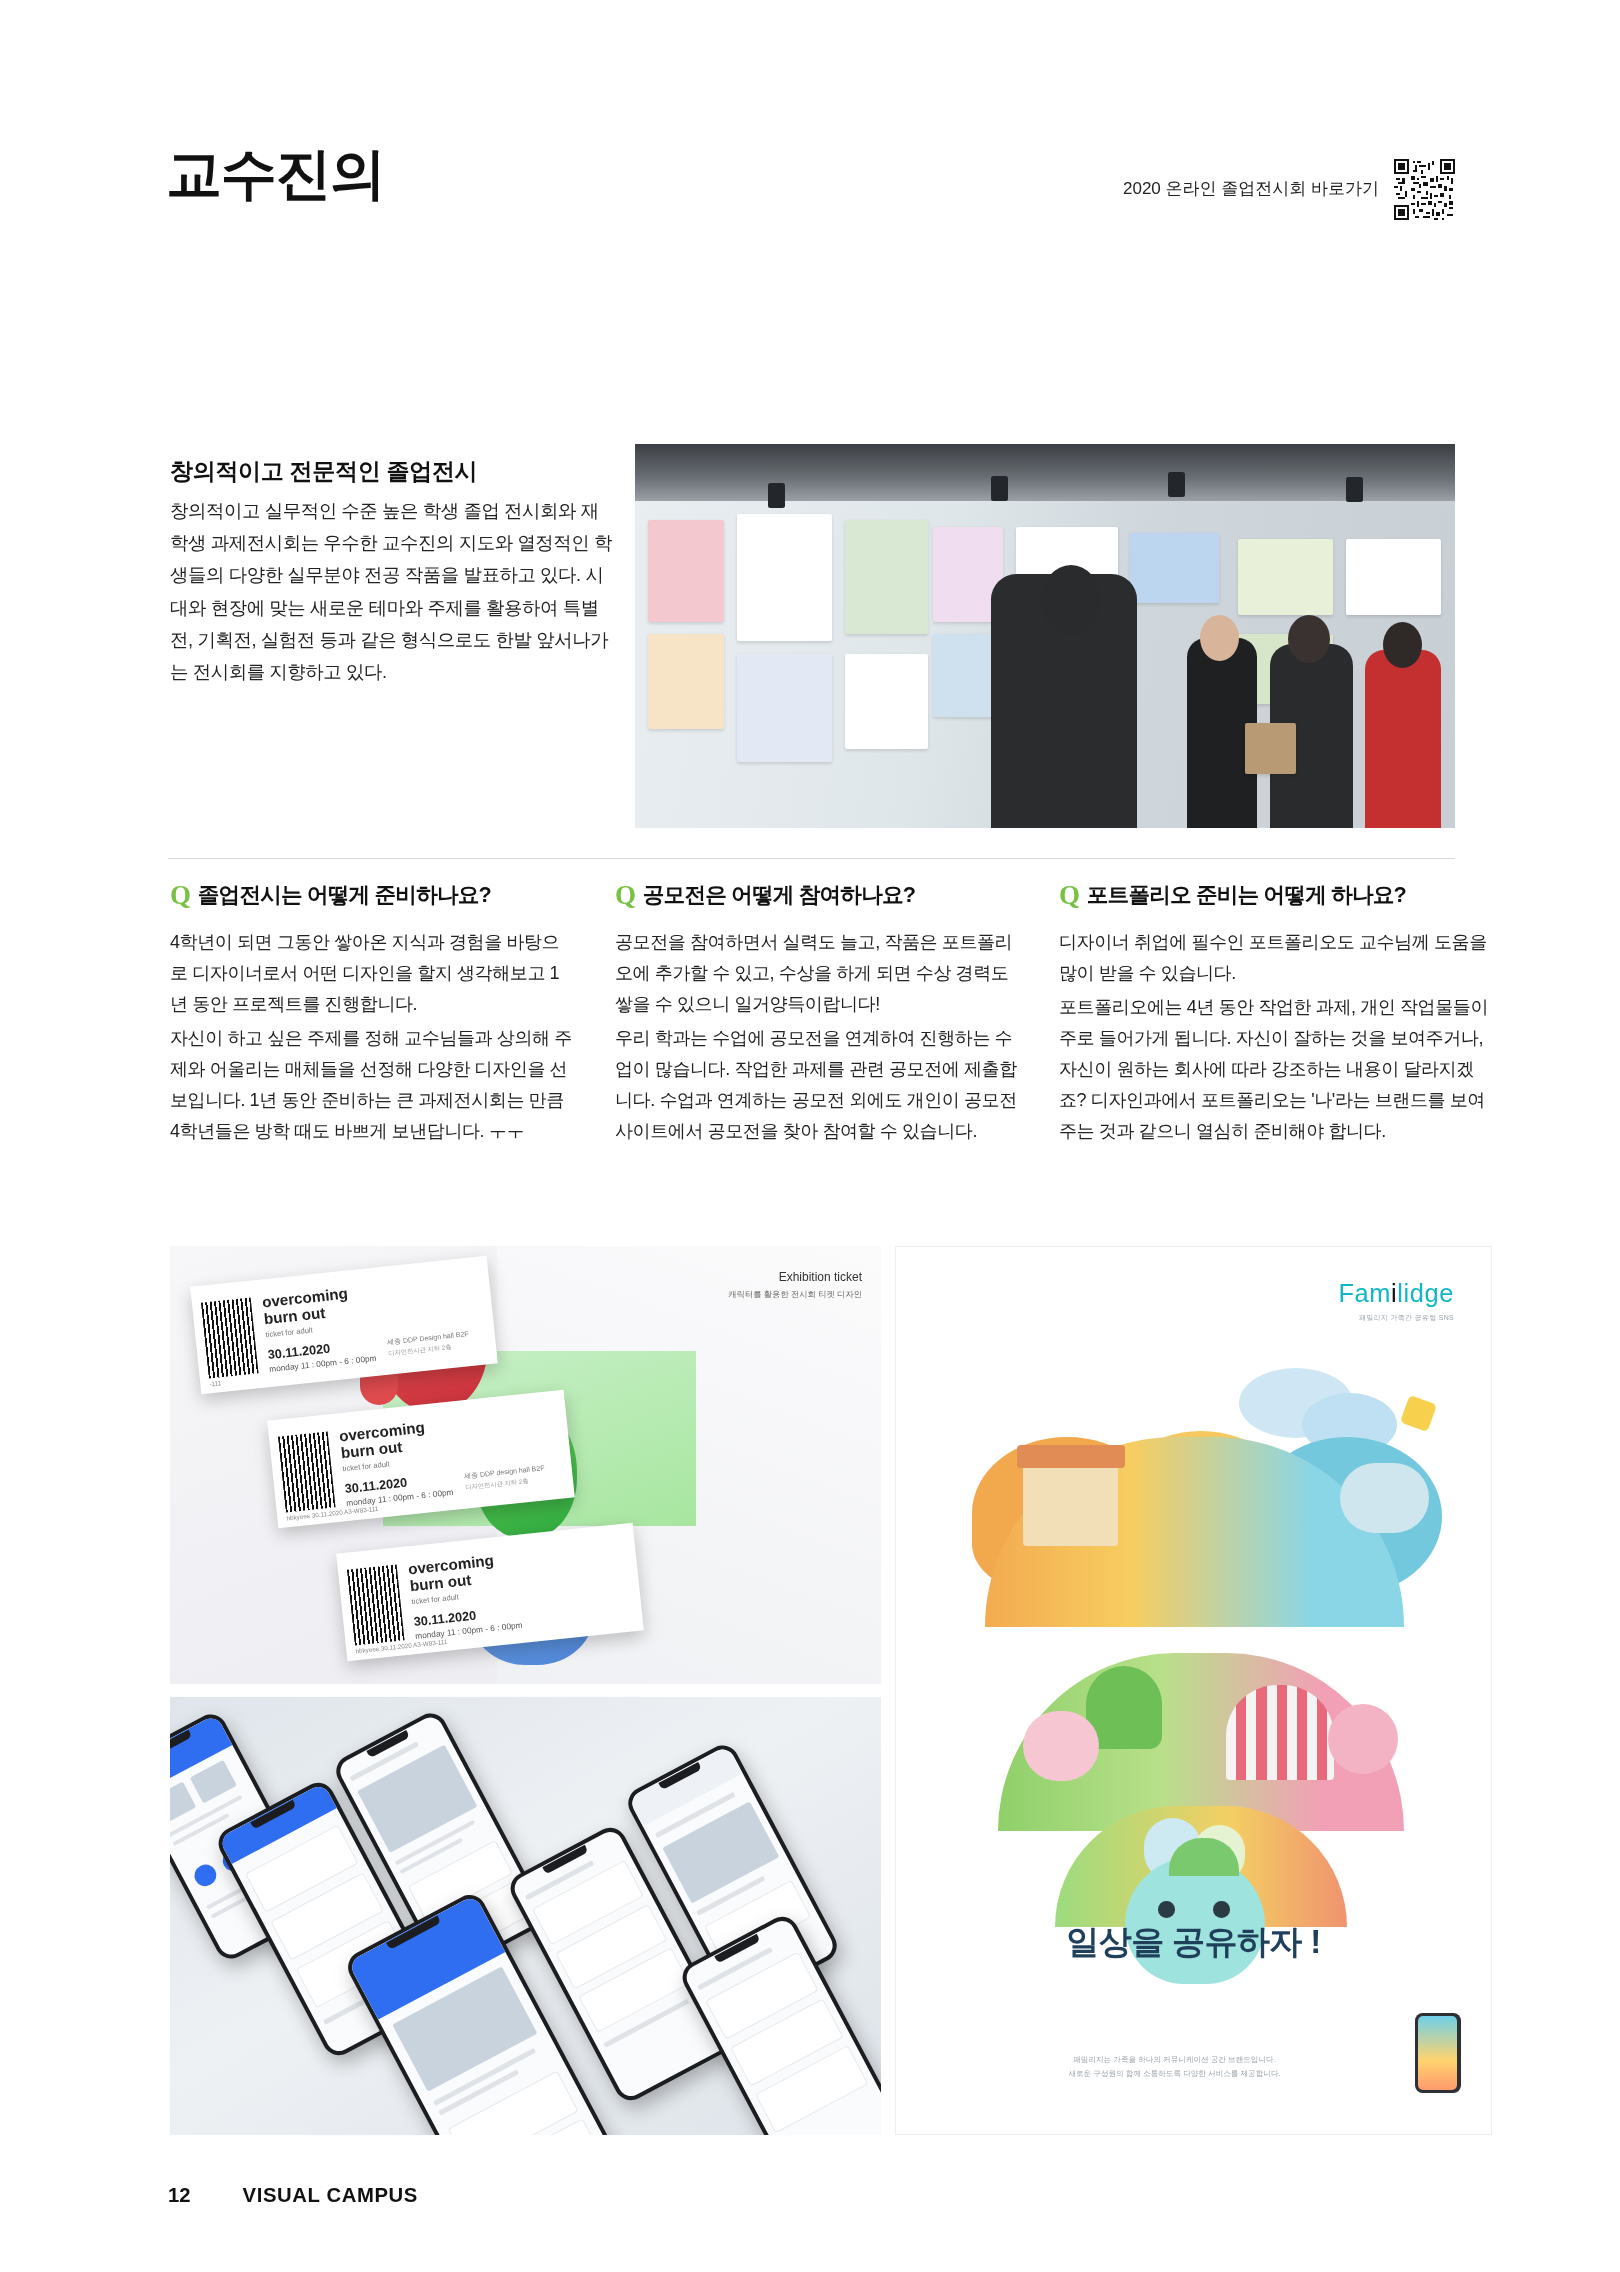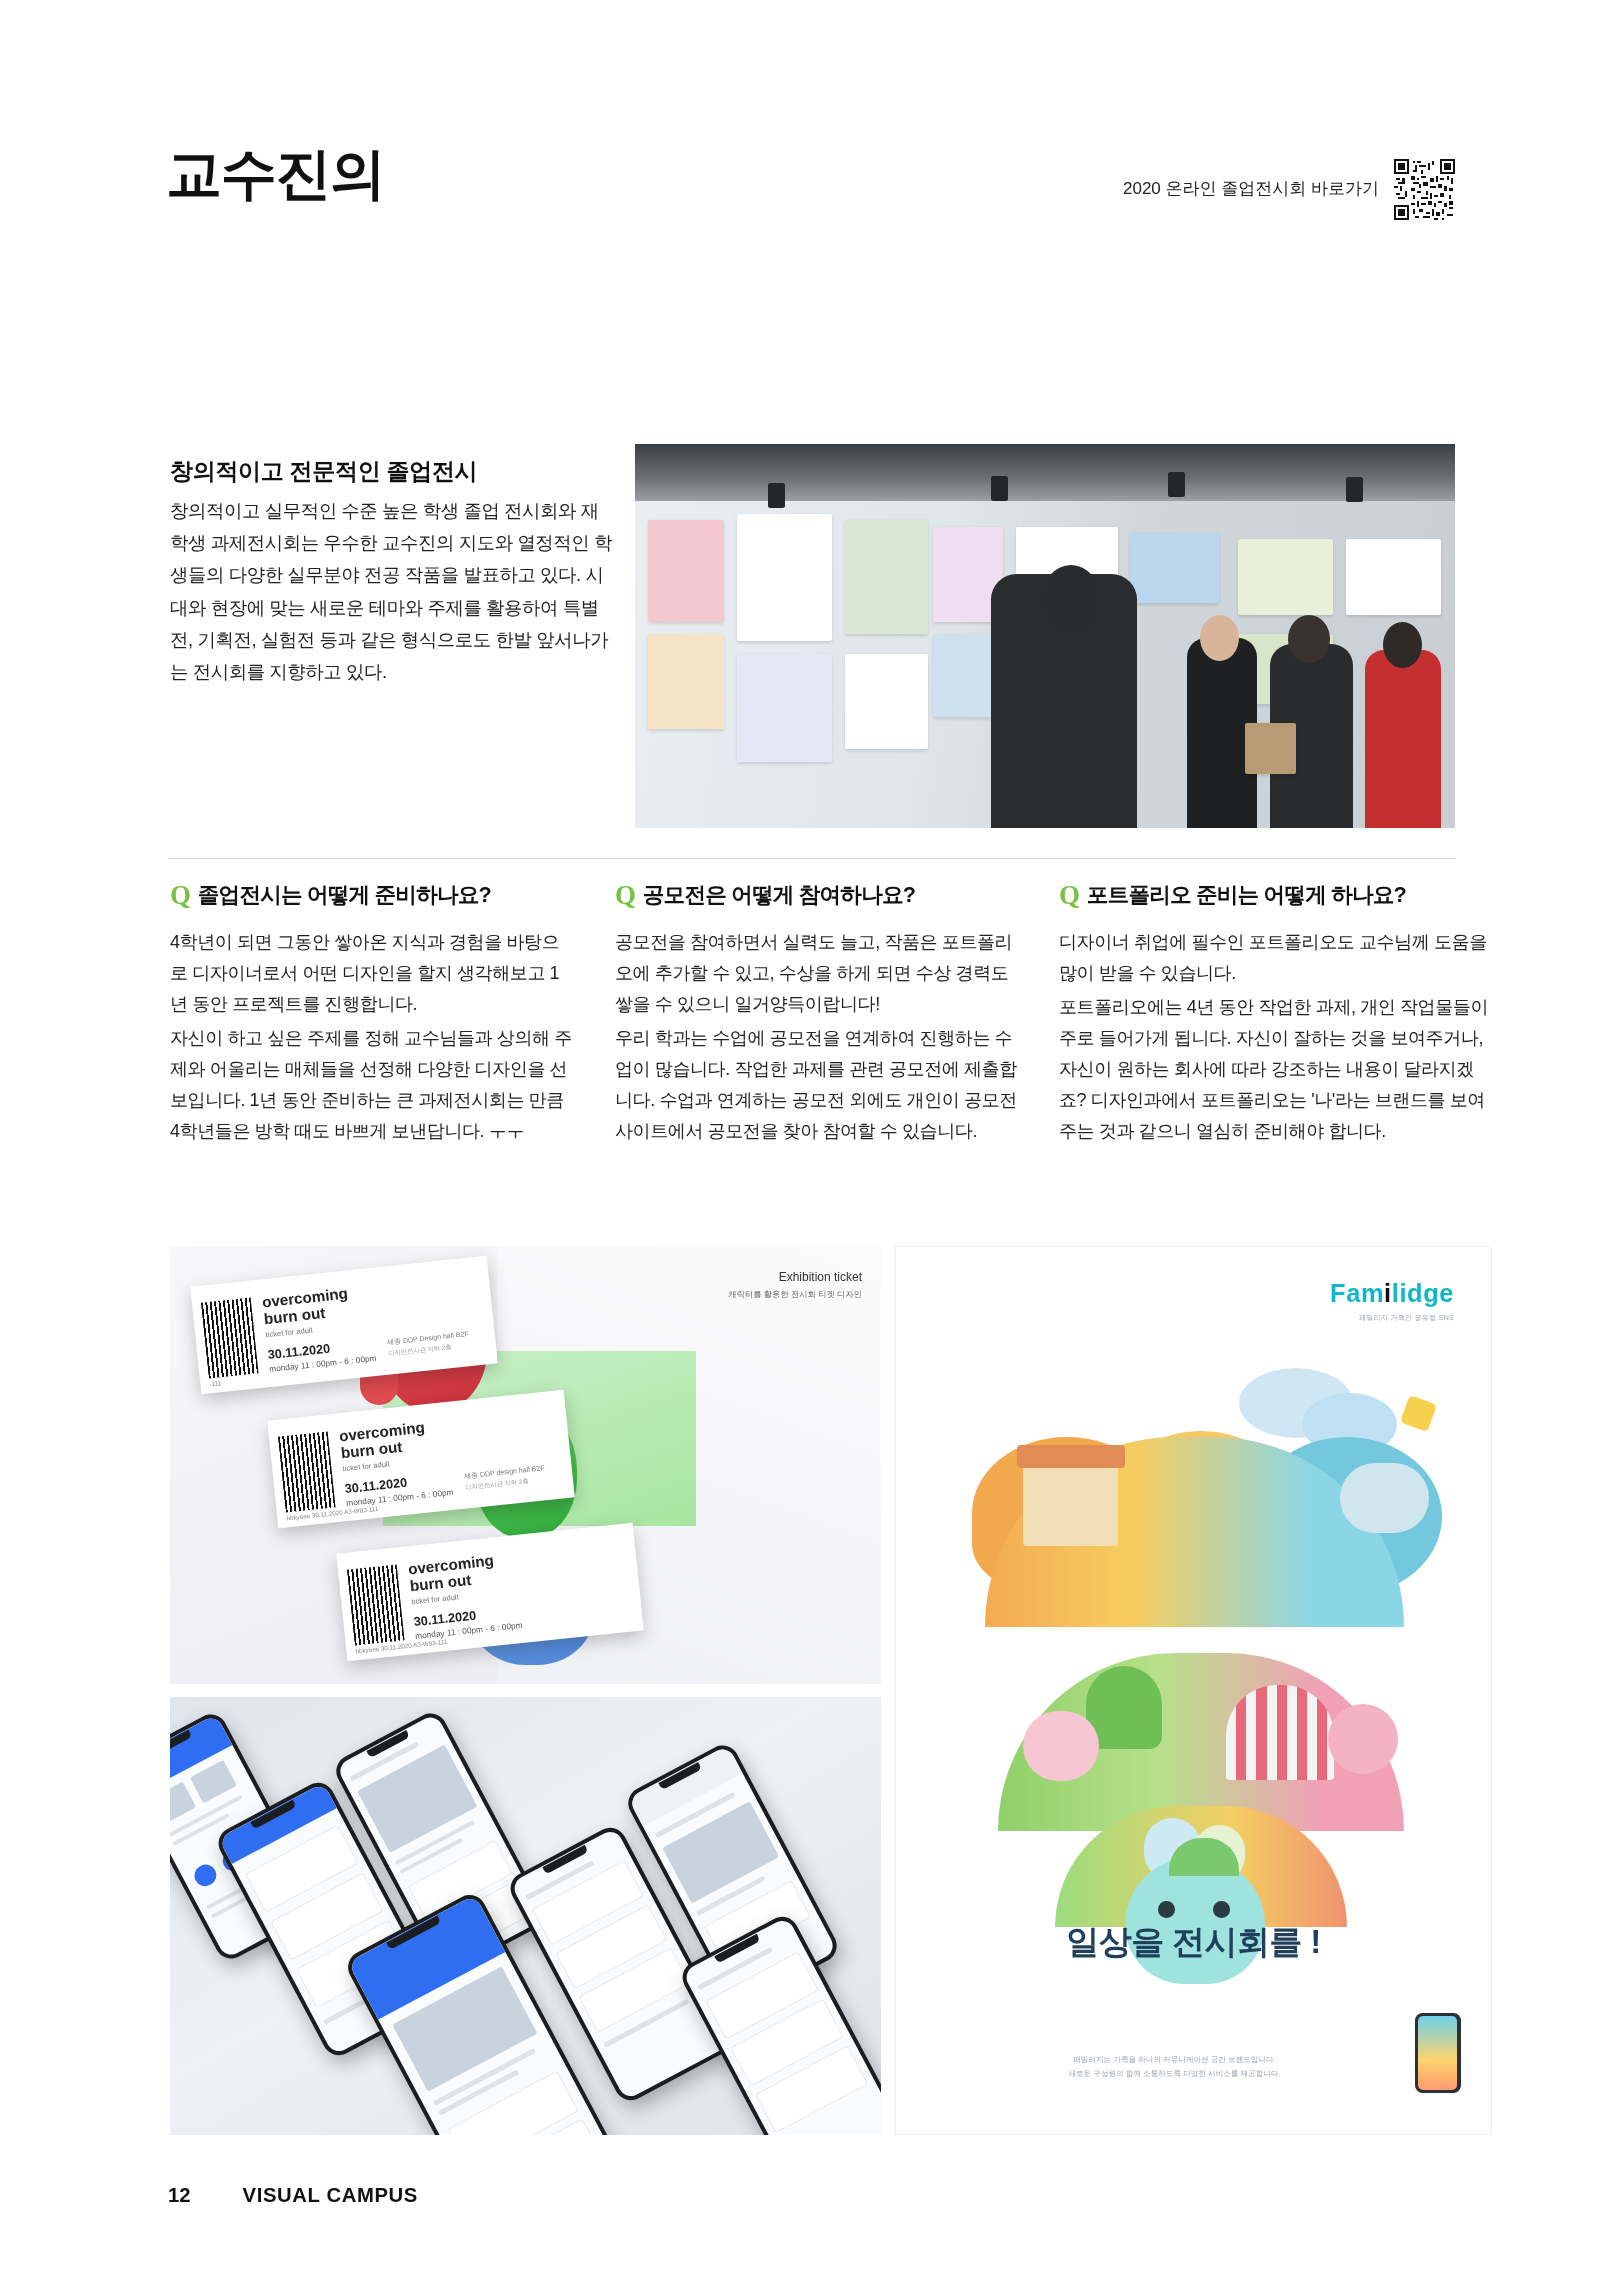--- a/index.html
+++ b/index.html
@@ -153,21 +153,21 @@
     width:38%; height:7.6px; background:#1b1d21; border-radius:0 0 5.1px 5.1px; z-index:2;}
   .scr .hd { position:absolute; left:0; right:0; top:0; height:16%; background:#2f6ef0; }
   .scr .ln { position:absolute; background:#dfe3e8; border-radius:1.9px; }
   .scr .cir { position:absolute; border-radius:50%; background:#2f6ef0; }
   .scr .card { position:absolute; background:#fff; border:0.6px solid #e6e9ec; border-radius:3.8px; }
   .scr .img { position:absolute; background:#c9d3dd; border-radius:2.5px; }
 
   
   .po-bg { position:absolute; inset:0; background:#fff; }
   .po-brand { position:absolute; right:37px; top:32px; text-align:right; }
-  .po-brand .nm { font-size:25.4px; font-weight:700; color:#0fb7c9; letter-spacing:0.6px; }
+  .po-brand .nm { font-size:25.4px; font-weight:400; color:#0fb7c9; letter-spacing:0.6px; }
   .po-brand .nm i { font-style:normal; color:#111; }
   .po-brand .sub { font-size:7px; color:#9aa3ab; margin-top:5.1px; letter-spacing:0.3px;}
   .blob { position:absolute; border-radius:50%; }
   .po-slogan {
     position:absolute; left:0; right:0; top:673px; text-align:center;
     font-size:33px; font-weight:800; color:#1f3f5a; letter-spacing:-0.6px;
   }
   .po-foot {
     position:absolute; left:76px; right:114px; top:806px; text-align:center;
     font-size:7.6px; color:#9aa3ab; line-height:1.9;
@@ -522,21 +522,21 @@
     <div class="blob" style="left:159px; top:559px; width:292px; height:121px; background:linear-gradient(90deg,#9cdc7f,#f4cf63 60%,#f0936f); border-radius:146px 146px 0 0;"></div>
     <div class="blob" style="left:248px; top:571px; width:57px; height:63px; background:#cdeaf3; border-radius:29px;"></div>
     <div class="blob" style="left:298px; top:578px; width:51px; height:57px; background:#e6f3d2; border-radius:25.4px;"></div>
     <div class="blob" style="left:508px; top:152px; width:29px; height:29px; background:#f7d14d; border-radius:5.1px; transform:rotate(20deg);"></div>
 
     <div class="blob" style="left:229px; top:610px; width:140px; height:127px; background:#9fe3de; border-radius:70px 70px 61px 61px;"></div>
     <div class="blob" style="left:273px; top:591px; width:70px; height:38px; background:#7bc96f; border-radius:32px 32px 0 0;"></div>
     <div class="blob" style="left:262px; top:654px; width:16.5px; height:16.5px; background:#2b3b44;"></div>
     <div class="blob" style="left:317px; top:654px; width:16.5px; height:16.5px; background:#2b3b44;"></div>
 
-    <div class="po-slogan">일상을 전시회를 !</div>
+    <div class="po-slogan">일상을 공유하자 !</div>
 
     <div class="po-foot">
       <div>패밀리지는 가족을 하나의 커뮤니케이션 공간 브랜드입니다.</div>
       <div>새로운 구성원의 함께 소통하도록 다양한 서비스를 제공합니다.</div>
     </div>
 
     <div class="po-phone">
       <div class="s"></div>
     </div>
   </div>

